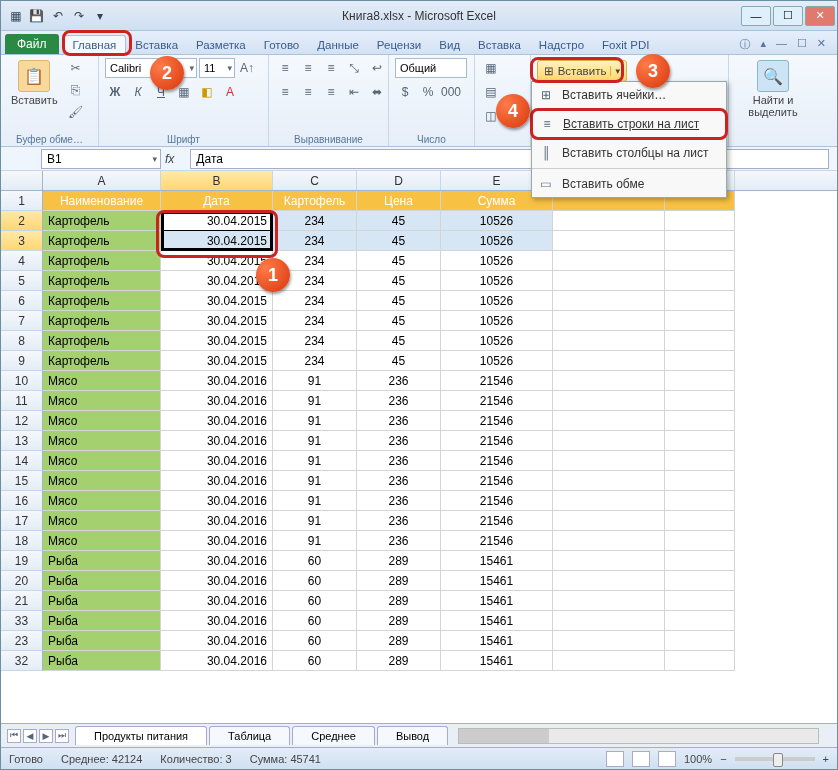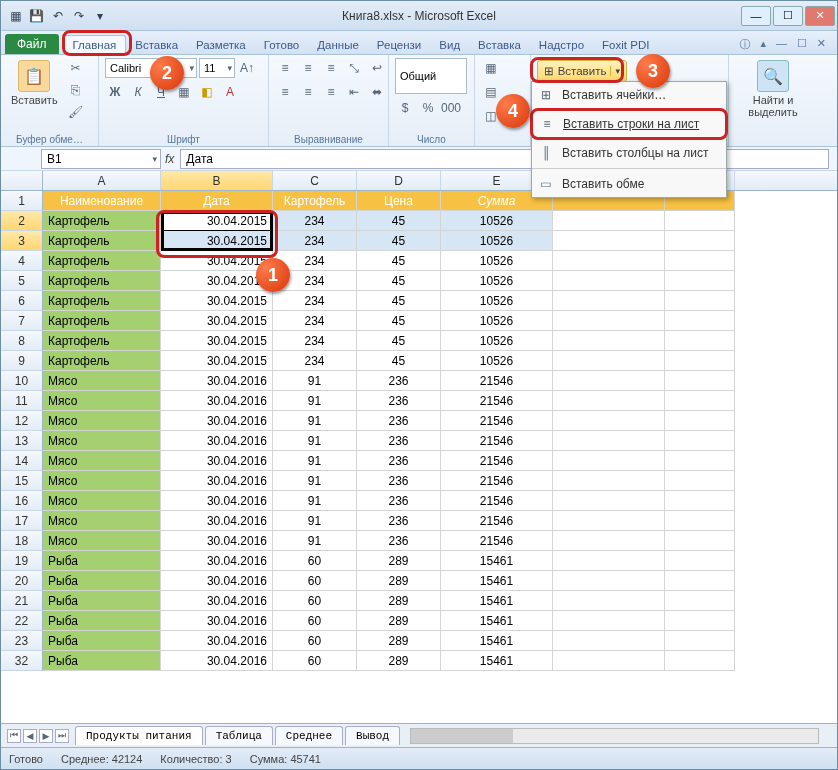--- a/index.html
+++ b/index.html
@@ -39,21 +39,21 @@
 
 .dropdown { position:absolute; background:#f8f8f8; border:1px solid #9aa; box-shadow:2px 2px 5px rgba(0,0,0,0.3); z-index:50; }
 .dropdown .ditem { display:flex; align-items:center; padding:5px 14px 5px 6px; font-size:12px; color:#333; gap:8px; }
 .dropdown .ditem .dic { width:16px; height:16px; display:flex;align-items:center;justify-content:center;font-size:12px;color:#567; }
 .dropdown .highlight { border:3px solid #c22; border-radius:8px; margin:0 -2px; }
 .dropdown hr { border:none; border-top:1px solid #ccc; margin:2px 0; }
 
 .namebox-row { height:24px; border-bottom:1px solid #c7d7e8; display:flex; align-items:center; background:#eef5fc; }
 .namebox { width:120px; height:20px; border:1px solid #aac; background:#fff; margin:0 4px 0 40px; font-size:12px; padding:0 5px; display:flex;align-items:center; position:relative; }
 .namebox::after { content:'▾'; position:absolute; right:3px; font-size:9px; color:#567; }
-.fxbar { display:flex; align-items:center; gap:6px; flex:1; padding-right:8px; }
+.fxbar { display:flex; align-items:center; gap:16px; flex:1; padding-right:8px; }
 .fxbar .fx { font-style:italic; font-size:12px; color:#444; }
 .fxbar input { flex:1; height:20px; border:1px solid #aac; padding:0 5px; font-size:12px; }
 
 .gridwrap { flex:1; overflow:hidden; position:relative; background:#fff; }
 .grid { position:absolute; inset:0; }
 .colheads { display:flex; height:20px; background:linear-gradient(#f5f8fc,#e3ecf6); border-bottom:1px solid #9fb6cc; }
 .rowheadspace { width:42px; border-right:1px solid #9fb6cc; background:linear-gradient(#f5f8fc,#e3ecf6); display:flex;align-items:center;justify-content:center; }
 .colhead { border-right:1px solid #c7d7e8; display:flex;align-items:center;justify-content:center;font-size:12px;color:#333; }
 .colhead.sel { background:linear-gradient(#ffe9a8,#ffd673); }
 .dataarea { position:absolute; top:20px; left:0; right:0; bottom:0; overflow:hidden; }
@@ -64,21 +64,21 @@
 .hdr { background:#f7c143; color:#fff; justify-content:center; font-weight:500; }
 .nm { background:#a4d070; }
 .sel-cell { background:#d7e6f5; }
 .active-cell { background:#fff; border-bottom-color:#000; }
 
 .sel-border { position:absolute; border:3px solid #000; pointer-events:none; z-index:5; }
 
 .sheettabs { height:24px; background:#e9eff7; border-top:1px solid #aac; display:flex; align-items:center; padding-left:6px; }
 .sheettabs .nav { display:flex; gap:2px; margin-right:6px; }
 .sheettabs .nav span { width:14px; height:14px; display:flex;align-items:center;justify-content:center;font-size:9px;color:#567;border:1px solid #aac;background:#fff; }
-.sheettab { font-size:11px; padding:3px 10px; border:1px solid #aac; border-bottom:none; background:#f5f8fc; margin-right:2px; border-radius:3px 3px 0 0;font-family:Liberation Mono, monospace; }
+.sheettab { font-size:11px; padding:3px 18px; border:1px solid #aac; border-bottom:none; background:#f5f8fc; margin-right:2px; border-radius:3px 3px 0 0; }
 .sheettab.active { background:#fff; font-weight:500; }
 .hscroll { flex:1; height:16px; margin:0 18px 0 8px; background:#eaeaea; border:1px solid #bbb; position:relative; }
 .hscroll::before { content:''; position:absolute; left:0; top:0; width:25%; height:100%; background:#ccc; }
 
 .statusbar { height:22px; background:linear-gradient(#e4ecf7,#cfe0f2); border-top:1px solid #aac; display:flex; align-items:center; font-size:11px; color:#444; padding:0 8px; }
 .statusbar .sp { margin-right:18px; }
 .statusbar .right { margin-left:auto; display:flex; align-items:center; gap:8px; }
 .zoomslider { width:80px; height:4px; background:#ccc; position:relative; }
 .zoomslider::before { content:''; position:absolute; left:48%; top:-4px; width:8px; height:12px; background:#eee; border:1px solid #888; border-radius:2px; }
 .viewbtn { width:18px; height:16px; border:1px solid #aac; background:#fff; }
@@ -188,21 +188,21 @@
      <span class="sbtn">≡</span>
      <span class="sbtn">⇤</span>
      <span class="sbtn">⬌</span>
     </div>
    </div>
    <div class="lbl">Выравнивание</div>
   </div>
 
   <div class="rgroup" style="width:86px">
    <div class="body" style="flex-direction:column;gap:4px">
-    <div class="sel" style="width:72px;height:36px;border:1px solid #abc;background:#fff;font-size:11px;padding:0 14px 0 4px;display:flex;align-items:center;position:relative">Общий</div>
+    <div class="sel" style="width:72px;height:20px;border:1px solid #abc;background:#fff;font-size:11px;padding:0 14px 0 4px;display:flex;align-items:center;position:relative">Общий</div>
     <div style="display:flex;gap:3px">
      <span class="sbtn">$</span>
      <span class="sbtn">%</span>
      <span class="sbtn">000</span>
     </div>
    </div>
    <div class="lbl">Число</div>
   </div>
 
   <div class="rgroup" style="width:56px">
@@ -272,21 +272,21 @@
           <div class="colhead" style="width: 112px;">F</div>
           <div class="colhead" style="width: 70px;">G</div>
    </div>
    <div class="dataarea" id="dataarea">
           <div class="datarow">
             <div class="rowhead">1</div>
             <div class="cell c-A hdr" style="width: 118px;">Наименование</div>
             <div class="cell c-B hdr" style="width: 112px;">Дата</div>
             <div class="cell c-C hdr" style="width: 84px;">Картофель</div>
             <div class="cell c-D hdr" style="width: 84px;">Цена</div>
-            <div class="cell c-E hdr" style="width: 112px; font-style: italic;">Сумма</div>
+            <div class="cell c-E hdr" style="width: 112px;">Сумма</div>
             <div class="cell c-F hdr" style="width: 112px;"></div>
             <div class="cell c-G hdr" style="width: 70px;"></div>
           </div>
           <div class="datarow">
             <div class="rowhead sel">2</div>
             <div class="cell c-A nm" style="width: 118px;">Картофель</div>
             <div class="cell c-B sel-cell active-cell" style="width: 112px; justify-content: flex-end;">30.04.2015</div>
             <div class="cell c-C sel-cell" style="width: 84px; justify-content: center;">234</div>
             <div class="cell c-D sel-cell" style="width: 84px; justify-content: center;">45</div>
             <div class="cell c-E sel-cell" style="width: 112px; justify-content: center;">10526</div>
@@ -477,21 +477,21 @@
             <div class="rowhead">21</div>
             <div class="cell c-A nm" style="width: 118px;">Рыба</div>
             <div class="cell c-B" style="width: 112px; justify-content: flex-end;">30.04.2016</div>
             <div class="cell c-C" style="width: 84px; justify-content: center;">60</div>
             <div class="cell c-D" style="width: 84px; justify-content: center;">289</div>
             <div class="cell c-E" style="width: 112px; justify-content: center;">15461</div>
             <div class="cell c-F" style="width: 112px;"></div>
             <div class="cell c-G" style="width: 70px;"></div>
           </div>
           <div class="datarow">
-            <div class="rowhead">22</div>
+            <div class="rowhead">33</div>
             <div class="cell c-A nm" style="width: 118px;">Рыба</div>
             <div class="cell c-B" style="width: 112px; justify-content: flex-end;">30.04.2016</div>
             <div class="cell c-C" style="width: 84px; justify-content: center;">60</div>
             <div class="cell c-D" style="width: 84px; justify-content: center;">289</div>
             <div class="cell c-E" style="width: 112px; justify-content: center;">15461</div>
             <div class="cell c-F" style="width: 112px;"></div>
             <div class="cell c-G" style="width: 70px;"></div>
           </div>
           <div class="datarow">
             <div class="rowhead">23</div>
@@ -532,20 +532,29 @@
         <div class="sheettab">Вывод</div>
       </div>
   <div class="hscroll"></div>
  </div>
 
  <div class="statusbar">
   <span class="sp">Готово</span>
   <span class="sp"><span>Среднее:</span> <span>42124</span></span>
   <span class="sp"><span>Количество:</span> <span>3</span></span>
   <span class="sp"><span>Сумма:</span> <span>45741</span></span>
+  <div class="right">
+   <div class="viewbtn"></div>
+   <div class="viewbtn"></div>
+   <div class="viewbtn"></div>
+   <span>100%</span>
+   <span>−</span>
+   <div class="zoomslider"></div>
+   <span>+</span>
+  </div>
  </div>
 </div>
 
 <div class="redbox" style="top:30px;left:62px;width:70px;height:26px"></div>
 <div class="redbox" style="top:210px;left:156px;width:122px;height:48px"></div>
 <div class="redbox" style="top:57px;left:530px;width:94px;height:26px"></div>
 
 <div class="callout" style="top:258px;left:256px">1</div>
 <div class="callout" style="top:56px;left:150px">2</div>
 <div class="callout" style="top:54px;left:636px">3</div>

